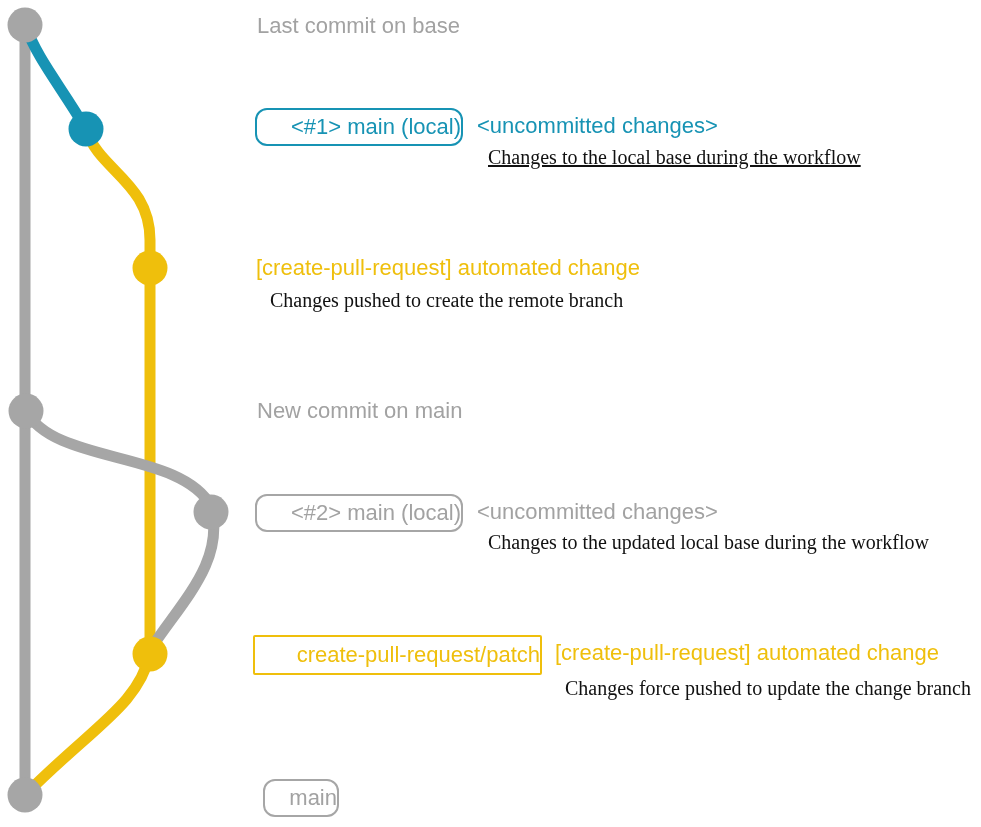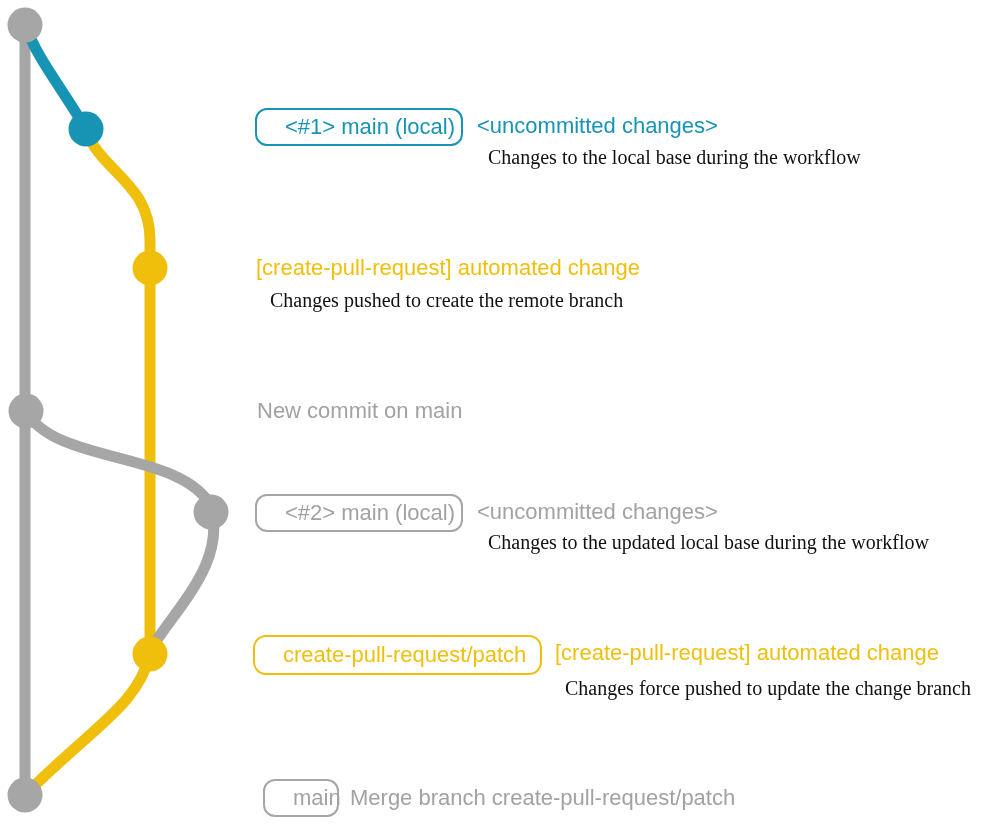--- a/index.html
+++ b/index.html
@@ -41,28 +41,27 @@
 
   .badge {
     position: absolute;
     box-sizing: border-box;
     height: 38px;
     border: 2px solid;
     border-radius: 12px;
     background: #ffffff;
     display: flex;
     align-items: center;
-    justify-content: flex-start;
+    justify-content: flex-end;
     font-size: 22px;
     white-space: nowrap;
-    padding-left: 28px;
   }
   .badge.teal   { color: var(--teal);      border-color: var(--teal); }
   .badge.gray   { color: var(--gray-text); border-color: var(--gray); }
-  .badge.yellow { color: var(--yellow);    border-color: var(--yellow); border-radius: 13px; height: 40px; }
+  .badge.yellow { color: var(--yellow);    border-color: var(--yellow); border-radius: 2px; height: 40px; }
 </style>
 </head>
 <body>
 
 <div id="canvas">
 
   <svg id="graph-svg" width="981" height="827" viewBox="0 0 981 827">
 
     <path d="M25 25 L25 795" fill="none" stroke-width="11" class="stroke-gray"></path>
 
@@ -76,26 +75,27 @@
 
     <circle cx="25" cy="25" r="17.5" class="fill-gray"></circle>
     <circle cx="26" cy="411" r="17.5" class="fill-gray"></circle>
     <circle cx="211" cy="512" r="17.5" class="fill-gray"></circle>
     <circle cx="25" cy="795" r="17.5" class="fill-gray"></circle>
     <circle cx="86" cy="129" r="17.5" class="fill-teal"></circle>
     <circle cx="150" cy="268" r="17.5" class="fill-yellow"></circle>
     <circle cx="150" cy="654" r="17.5" class="fill-yellow"></circle>
   </svg>
 
+  <div class="note gray" style="left:257px; top:13px;">Last commit on base</div>
 
   <div class="badge teal" style="left:255px; top:108px; width:208px;">
     <span>&lt;#1&gt; main (local)</span>
   </div>
   <div class="note teal" style="left:477px; top:113px;">&lt;uncommitted changes&gt;</div>
-  <div class="desc" style="left:488px; top:145px;">Changes to the local base during the workflow</div>
+  <div class="desc" style="left:488px; top:145px;text-decoration:underline;">Changes to the local base during the workflow</div>
 
   <div class="note yellow" style="left:256px; top:255px;">[create-pull-request] automated change</div>
   <div class="desc" style="left:270px; top:288px;">Changes pushed to create the remote branch</div>
 
   <div class="note gray" style="left:257px; top:398px;">New commit on main</div>
 
   <div class="badge gray" style="left:255px; top:494px; width:208px;">
     <span>&lt;#2&gt; main (local)</span>
   </div>
   <div class="note gray" style="left:477px; top:499px;">&lt;uncommitted changes&gt;</div>
@@ -103,15 +103,14 @@
 
   <div class="badge yellow" style="left:253px; top:635px; width:289px;">
     <span>create-pull-request/patch</span>
   </div>
   <div class="note yellow" style="left:555px; top:640px;">[create-pull-request] automated change</div>
   <div class="desc" style="left:565px; top:676px;">Changes force pushed to update the change branch</div>
 
   <div class="badge gray" style="left:263px; top:779px; width:76px;">
     <span>main</span>
   </div>
-  <div class="note gray" style="left:350px; top:785px;">Merge branch create-pull-request/patch</div>
 
 </div>
 
 </body></html>

